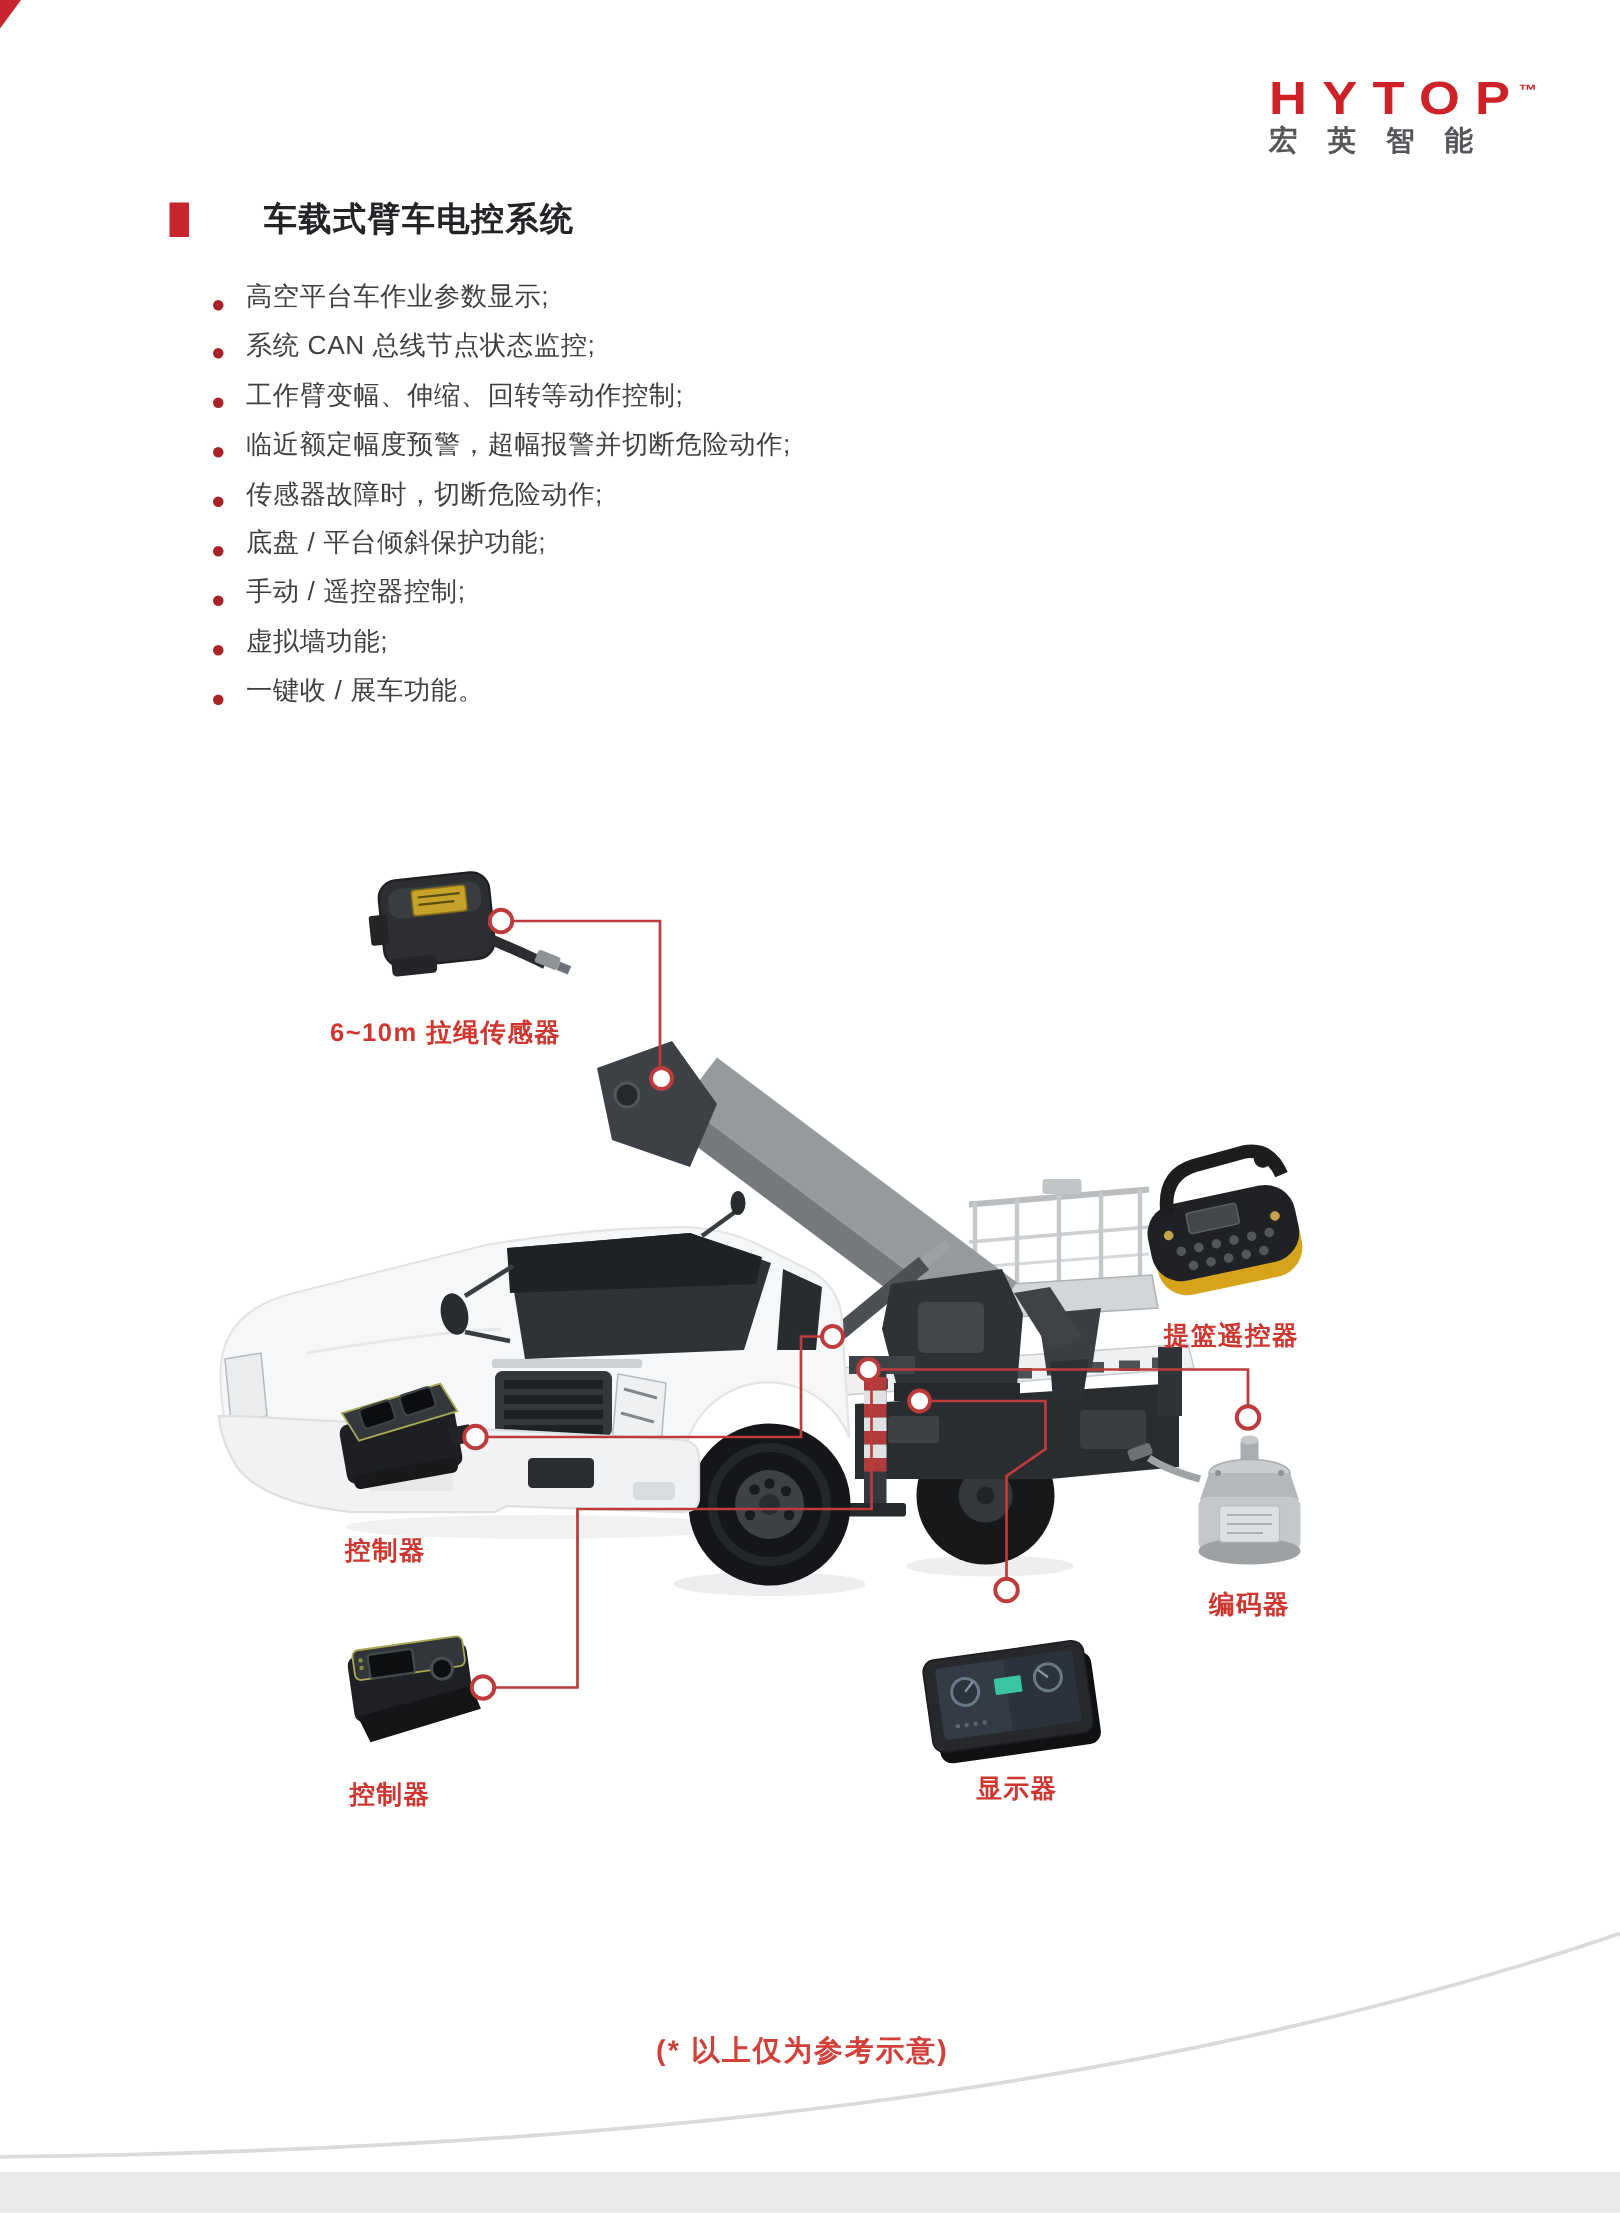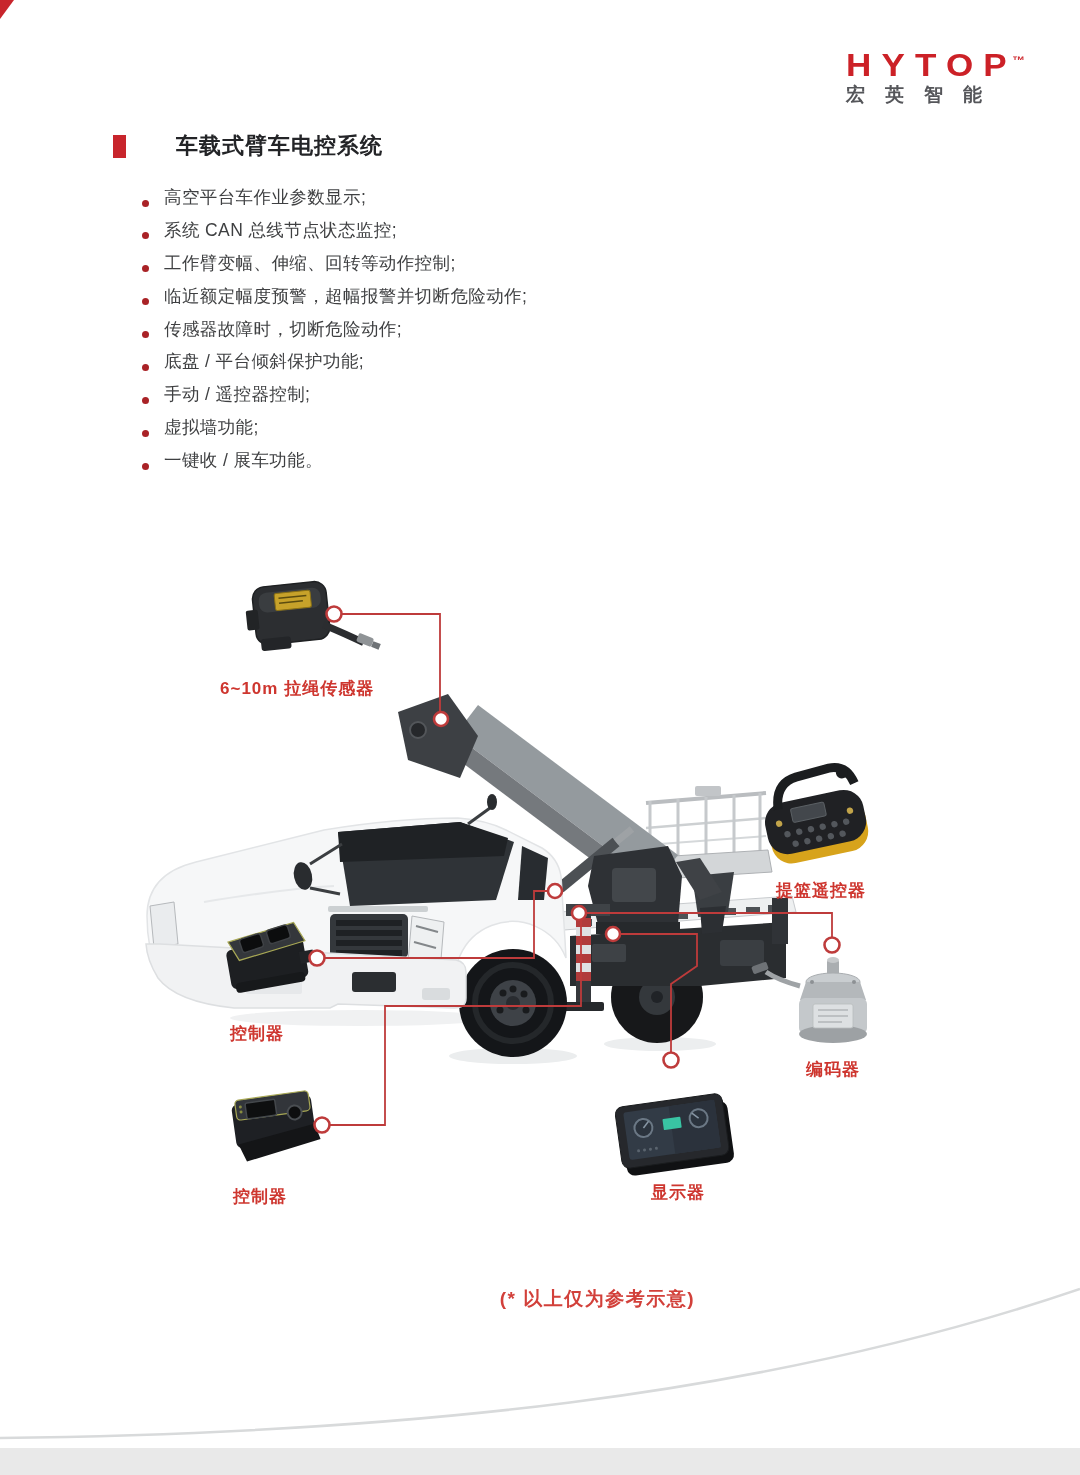--- a/index.html
+++ b/index.html
@@ -36,21 +36,21 @@
   .dlabel { position:absolute; color:#CE362F; font-weight:bold; font-size:17px;
     letter-spacing:1px; white-space:nowrap; }
   .lbl-rope    { left:220px; top:677px; }
   .lbl-remote  { left:776px; top:879px; }
   .lbl-ctrl1   { left:230px; top:1022px; }
   .lbl-encoder { left:806px; top:1058px; }
   .lbl-ctrl2   { left:233px; top:1185px; }
   .lbl-display { left:651px; top:1181px; }
 
   
-  .footnote { position:absolute; left:375px; top:1286px; width:320px; text-align:right;
+  .footnote { position:absolute; left:375px; top:1354px; width:320px; text-align:center;
     font-size:19px; font-weight:bold; color:#D2403A; letter-spacing:1.5px; white-space:nowrap; }
 </style>
 </head>
 <body>
 
 <div class="page">
 
   <div class="corner-accent"></div>
 
   <div class="logo">

